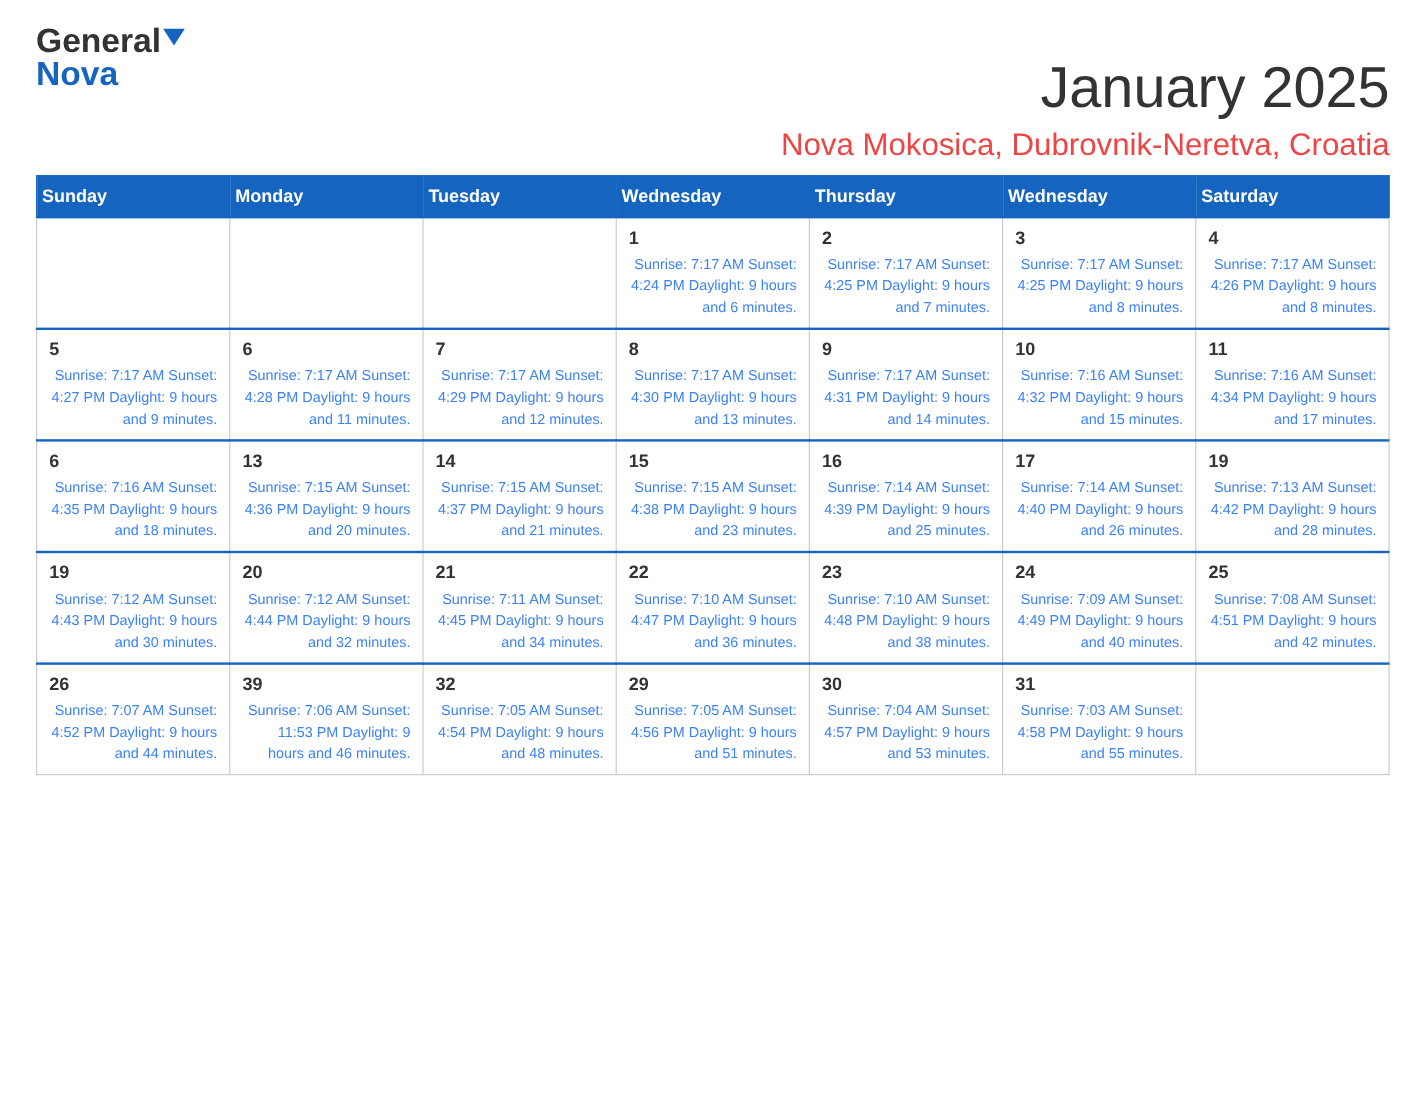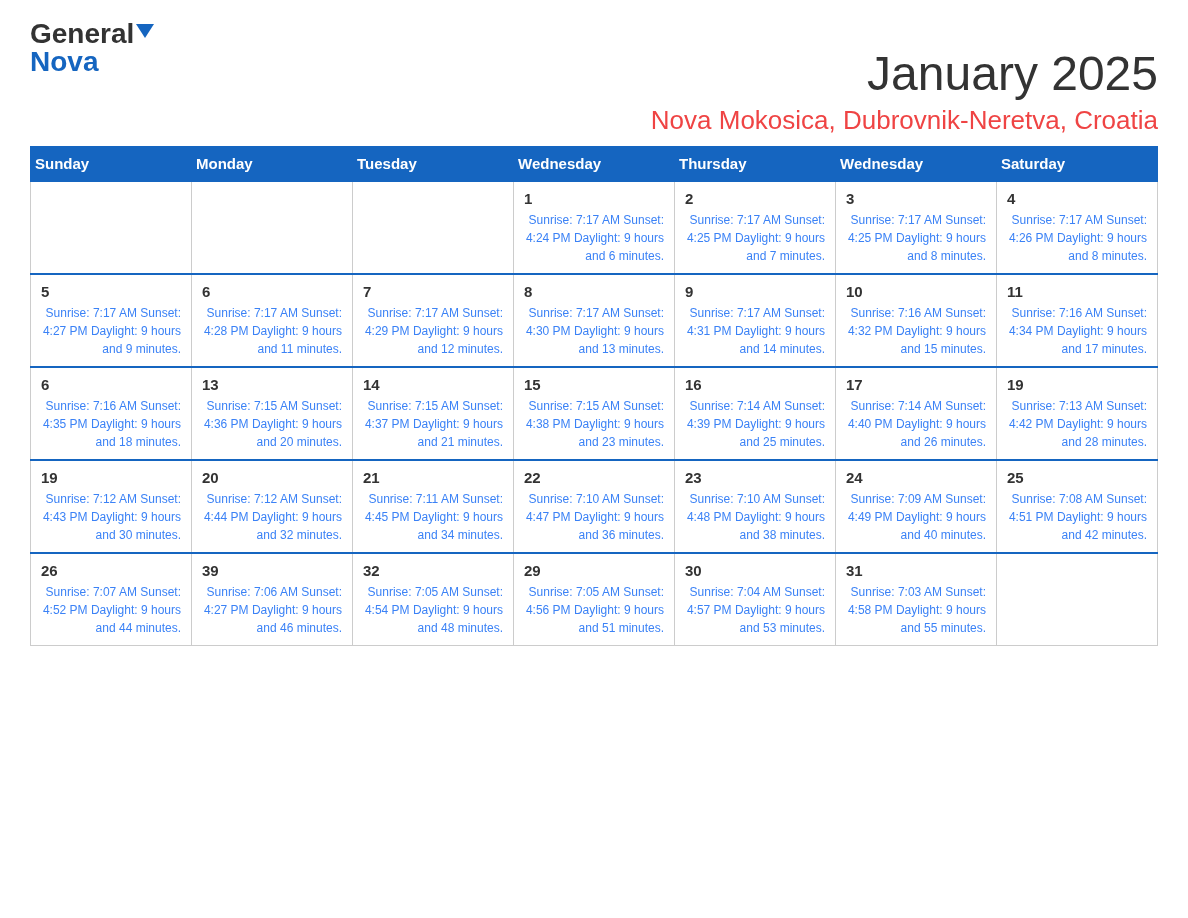--- a/index.html
+++ b/index.html
@@ -294,21 +294,21 @@
       <tr>
         <td>
           <div class="day-number">26</div>
           <div class="day-info">Sunrise: 7:07 AM
 Sunset: 4:52 PM
 Daylight: 9 hours and 44 minutes.</div>
         </td>
         <td>
           <div class="day-number">39</div>
           <div class="day-info">Sunrise: 7:06 AM
-Sunset: 4:27 PM
+Sunset: 11:53 PM
 Daylight: 9 hours and 46 minutes.</div>
         </td>
         <td>
           <div class="day-number">32</div>
           <div class="day-info">Sunrise: 7:05 AM
 Sunset: 4:54 PM
 Daylight: 9 hours and 48 minutes.</div>
         </td>
         <td>
           <div class="day-number">29</div>

